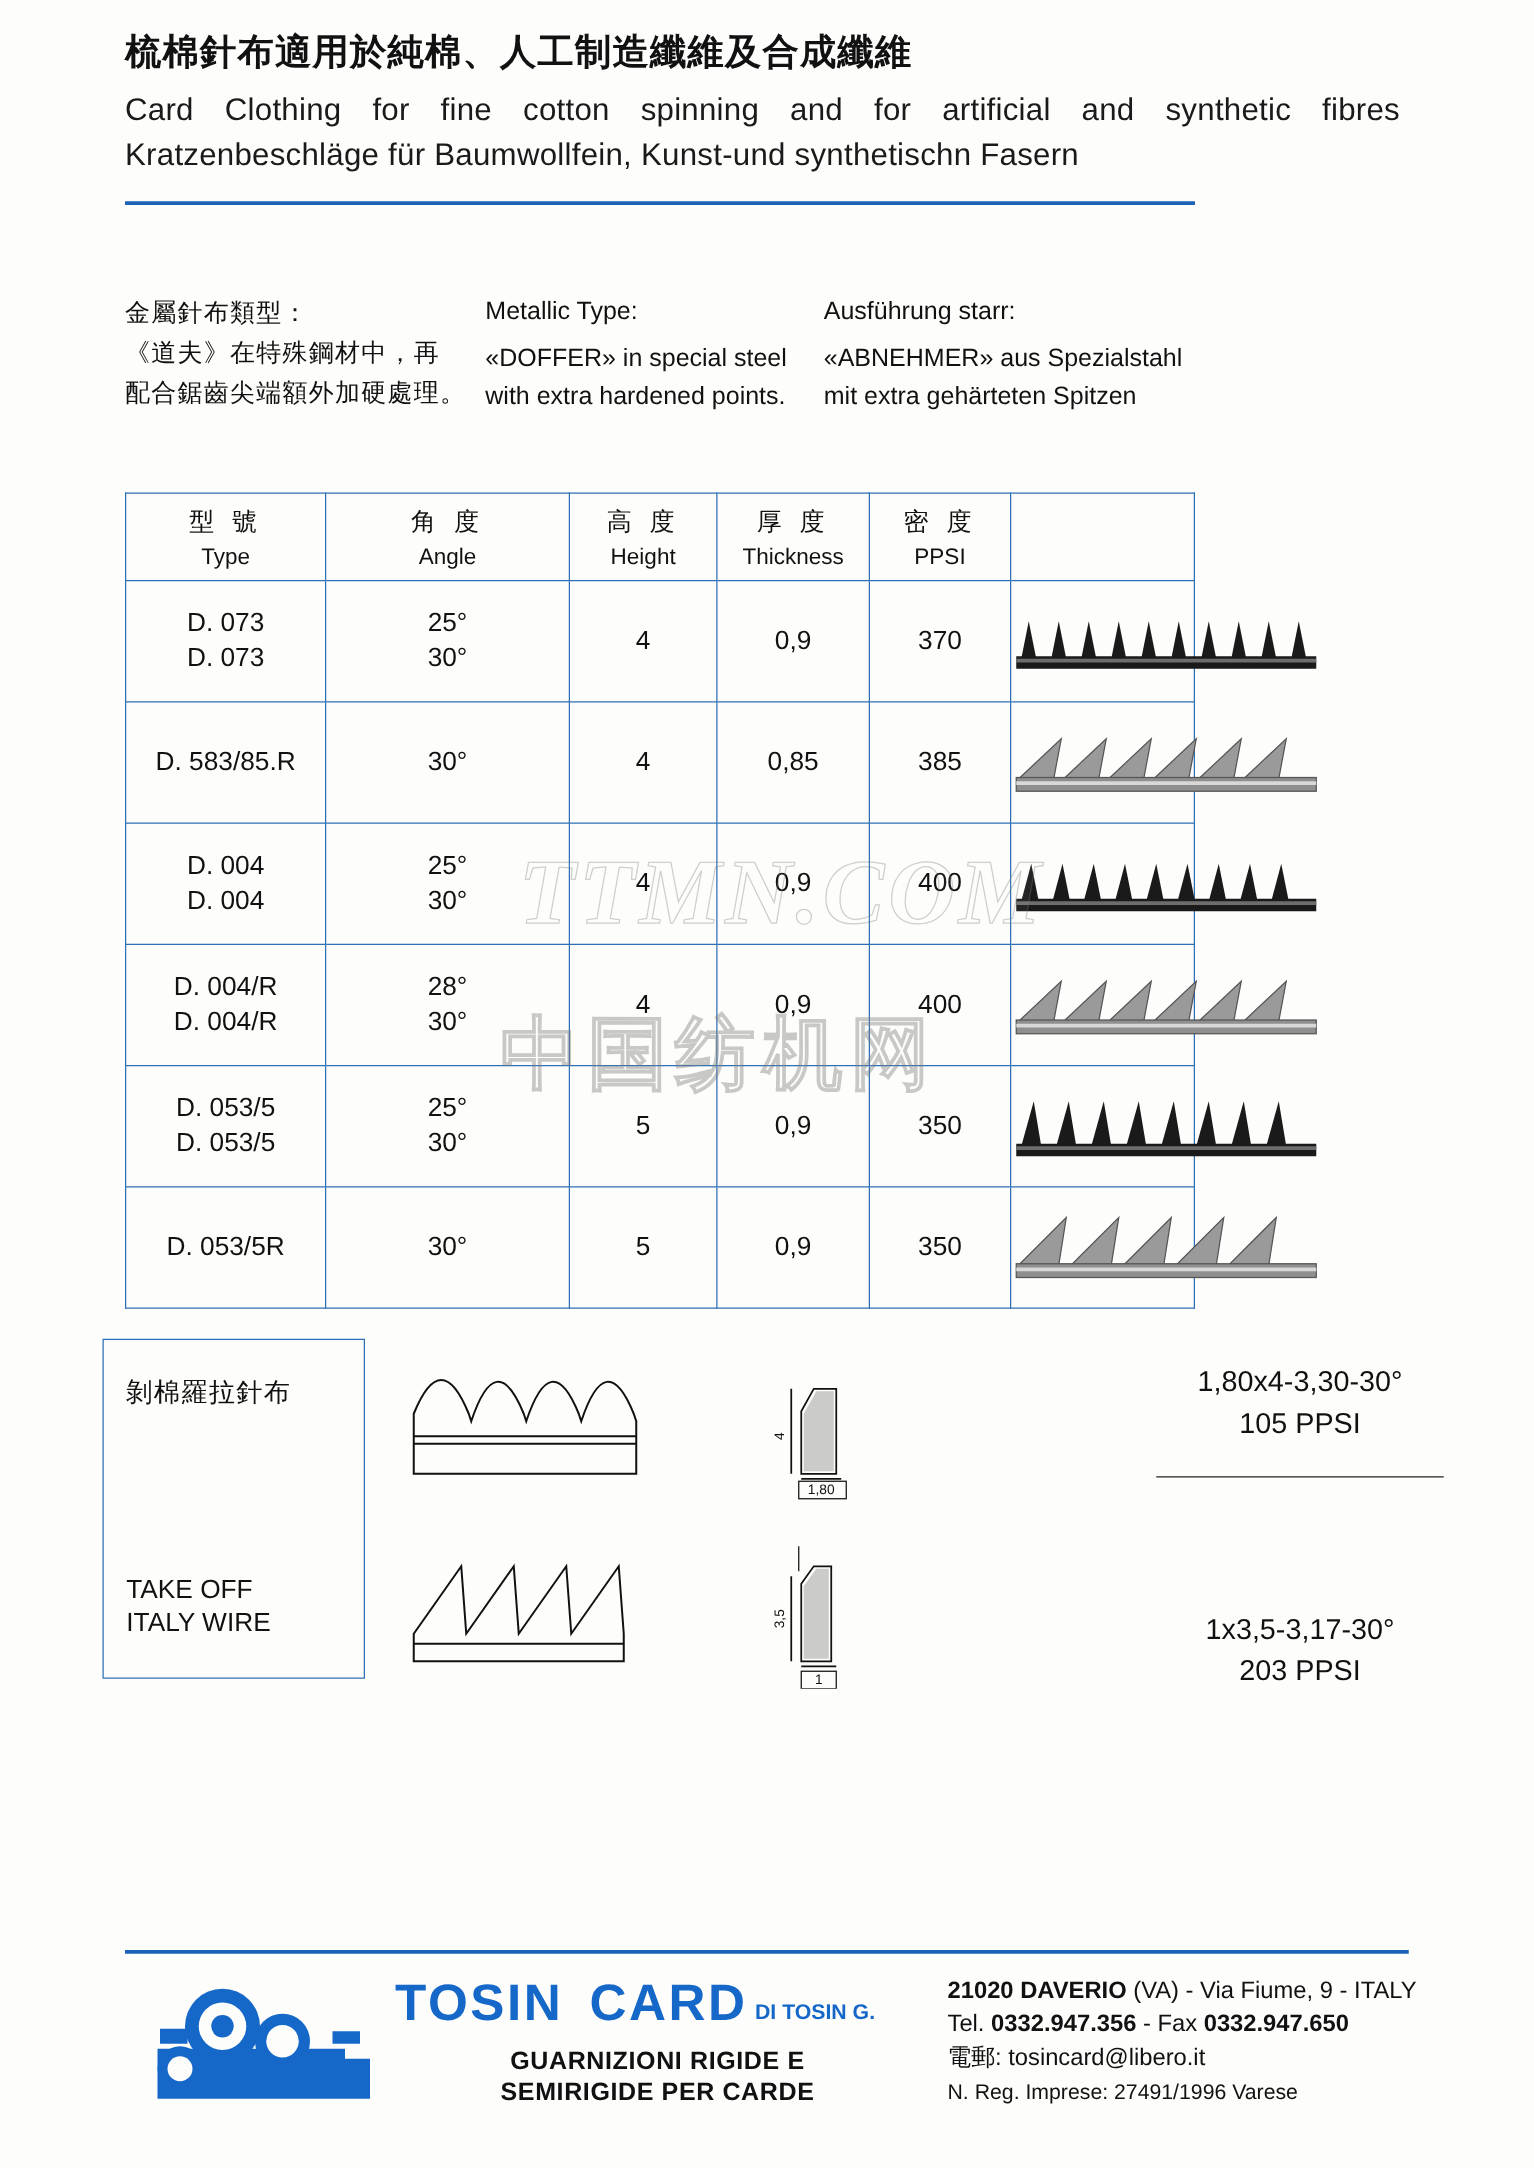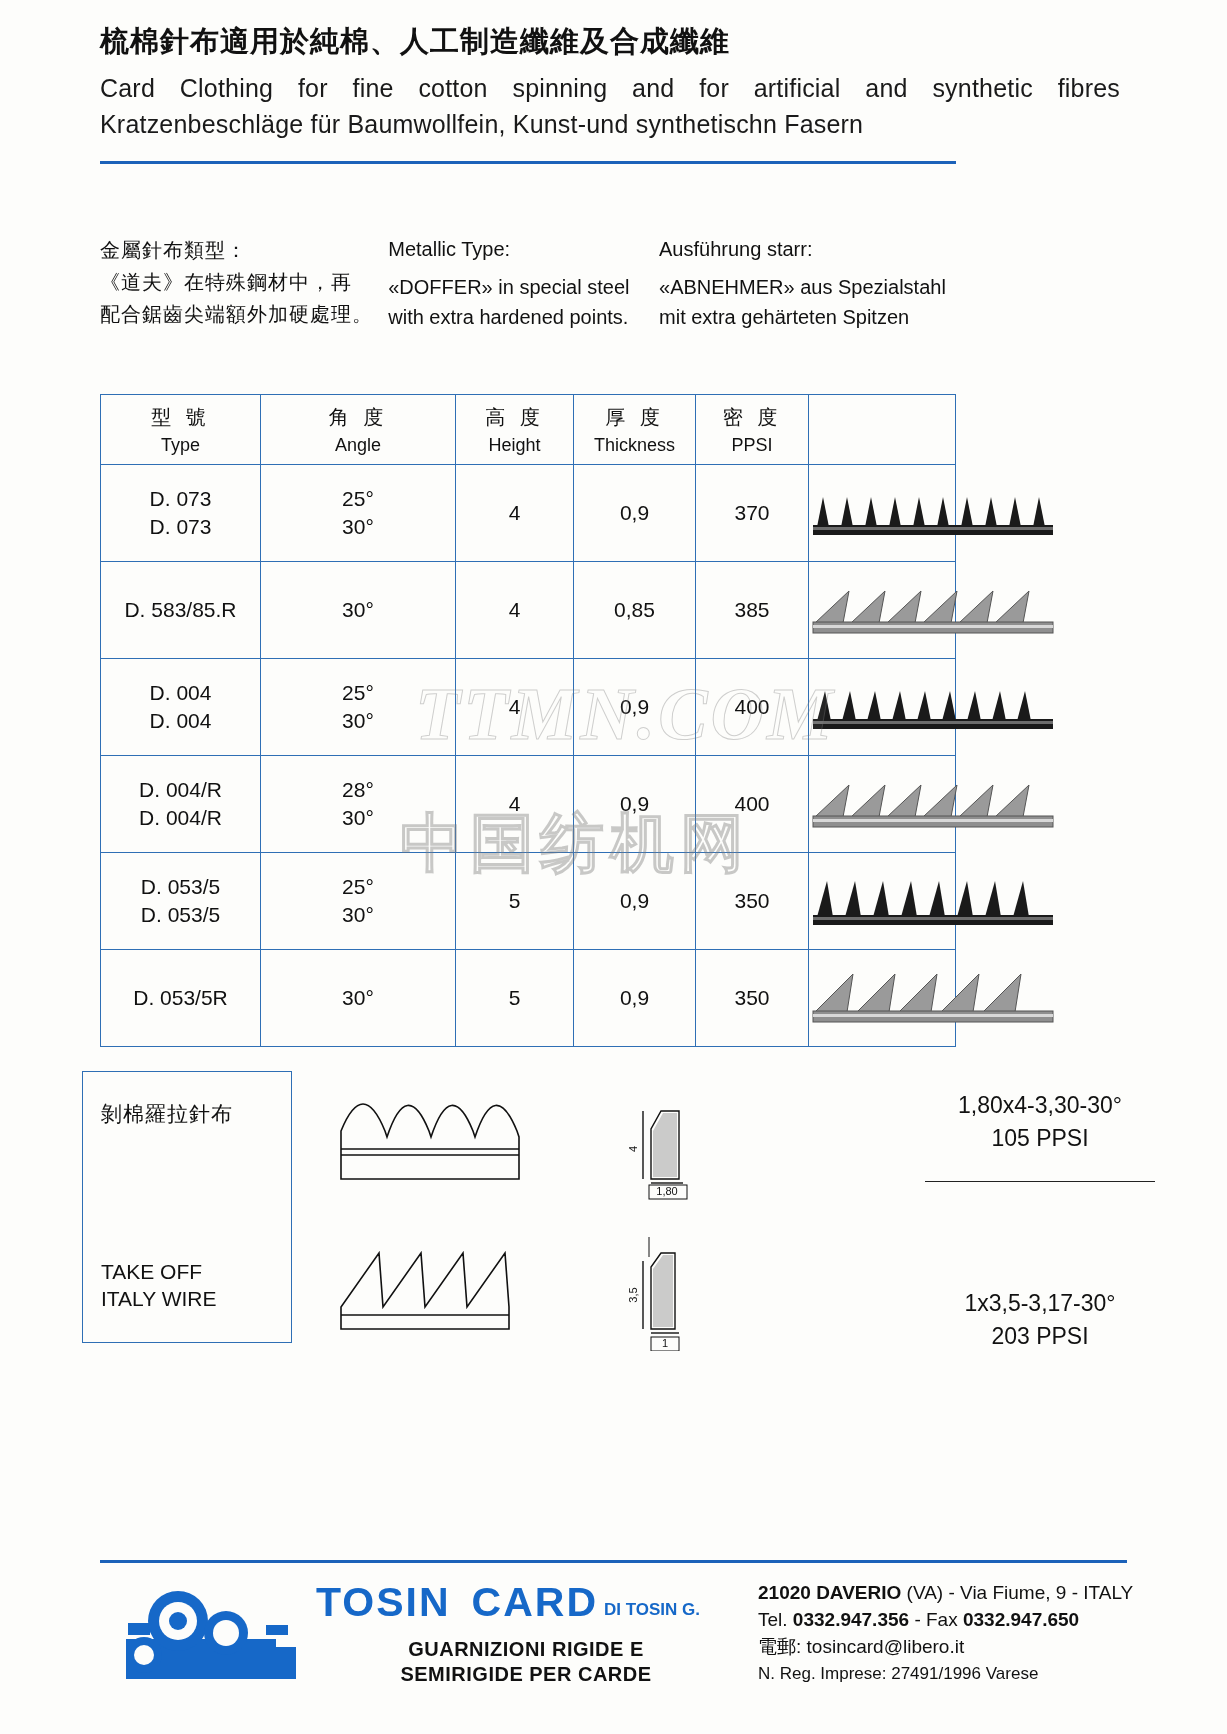--- a/index.html
+++ b/index.html
@@ -100,21 +100,21 @@
   
   .lower { position:relative; margin-top:24px; height:290px; }
   .lower-box {
     position:absolute; left:-18px; top:0; width:210px; height:272px;
     border:1px solid #2f6fb5;
     display:flex; flex-direction:column; justify-content:space-between;
     padding:28px 18px 30px 18px;
   }
   .lbox-cn { font-family:"DejaVu Sans", sans-serif; font-size:21px; letter-spacing:1px; }
   .lbox-en { font-size:21px; line-height:27px; }
-  .lower-draw { position:absolute; left:231px; top:0; }
+  .lower-draw { position:absolute; left:221px; top:0; }
   .lower-spec { position:absolute; left:790px; top:0; width:300px; }
   .spec-block { text-align:center; font-size:23px; line-height:33px; }
   .spec-block.b1 { margin-top:18px; }
   .spec-block.b2 { margin-top:105px; }
   .spec-rule { border:0; border-top:1.5px solid #222; width:230px; margin:26px auto 0 auto; }
 
   
   .footer-rule {
     position:absolute; left:100px; top:1552px; width:1027px;
     border:0; border-top:3px solid #1c62b9;

